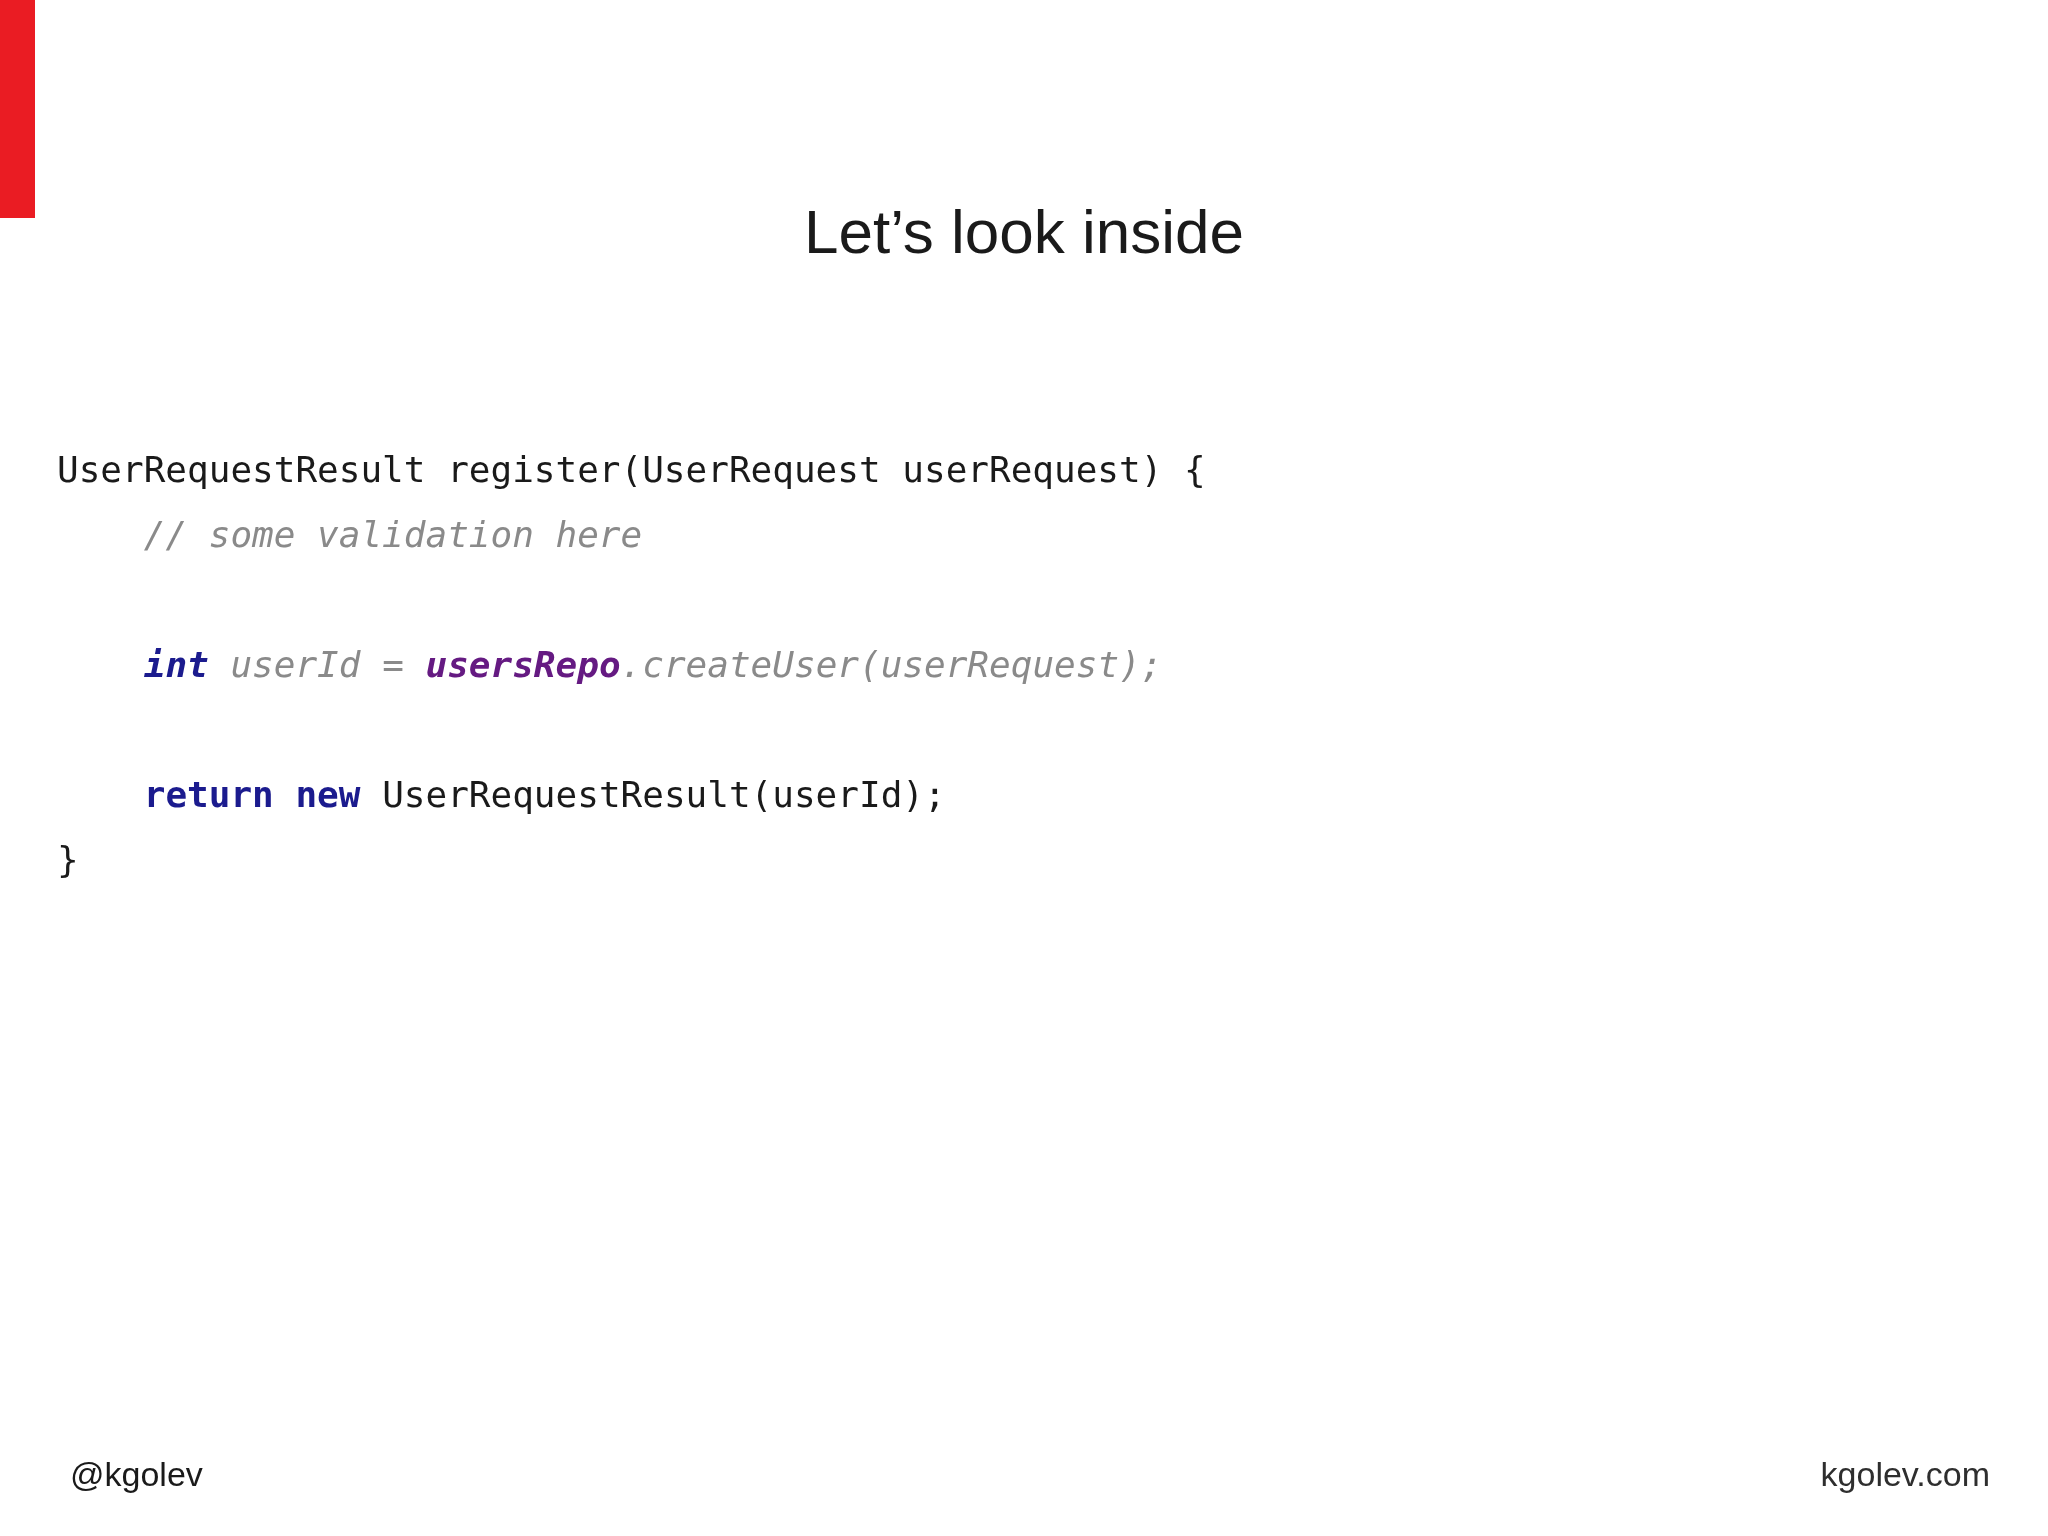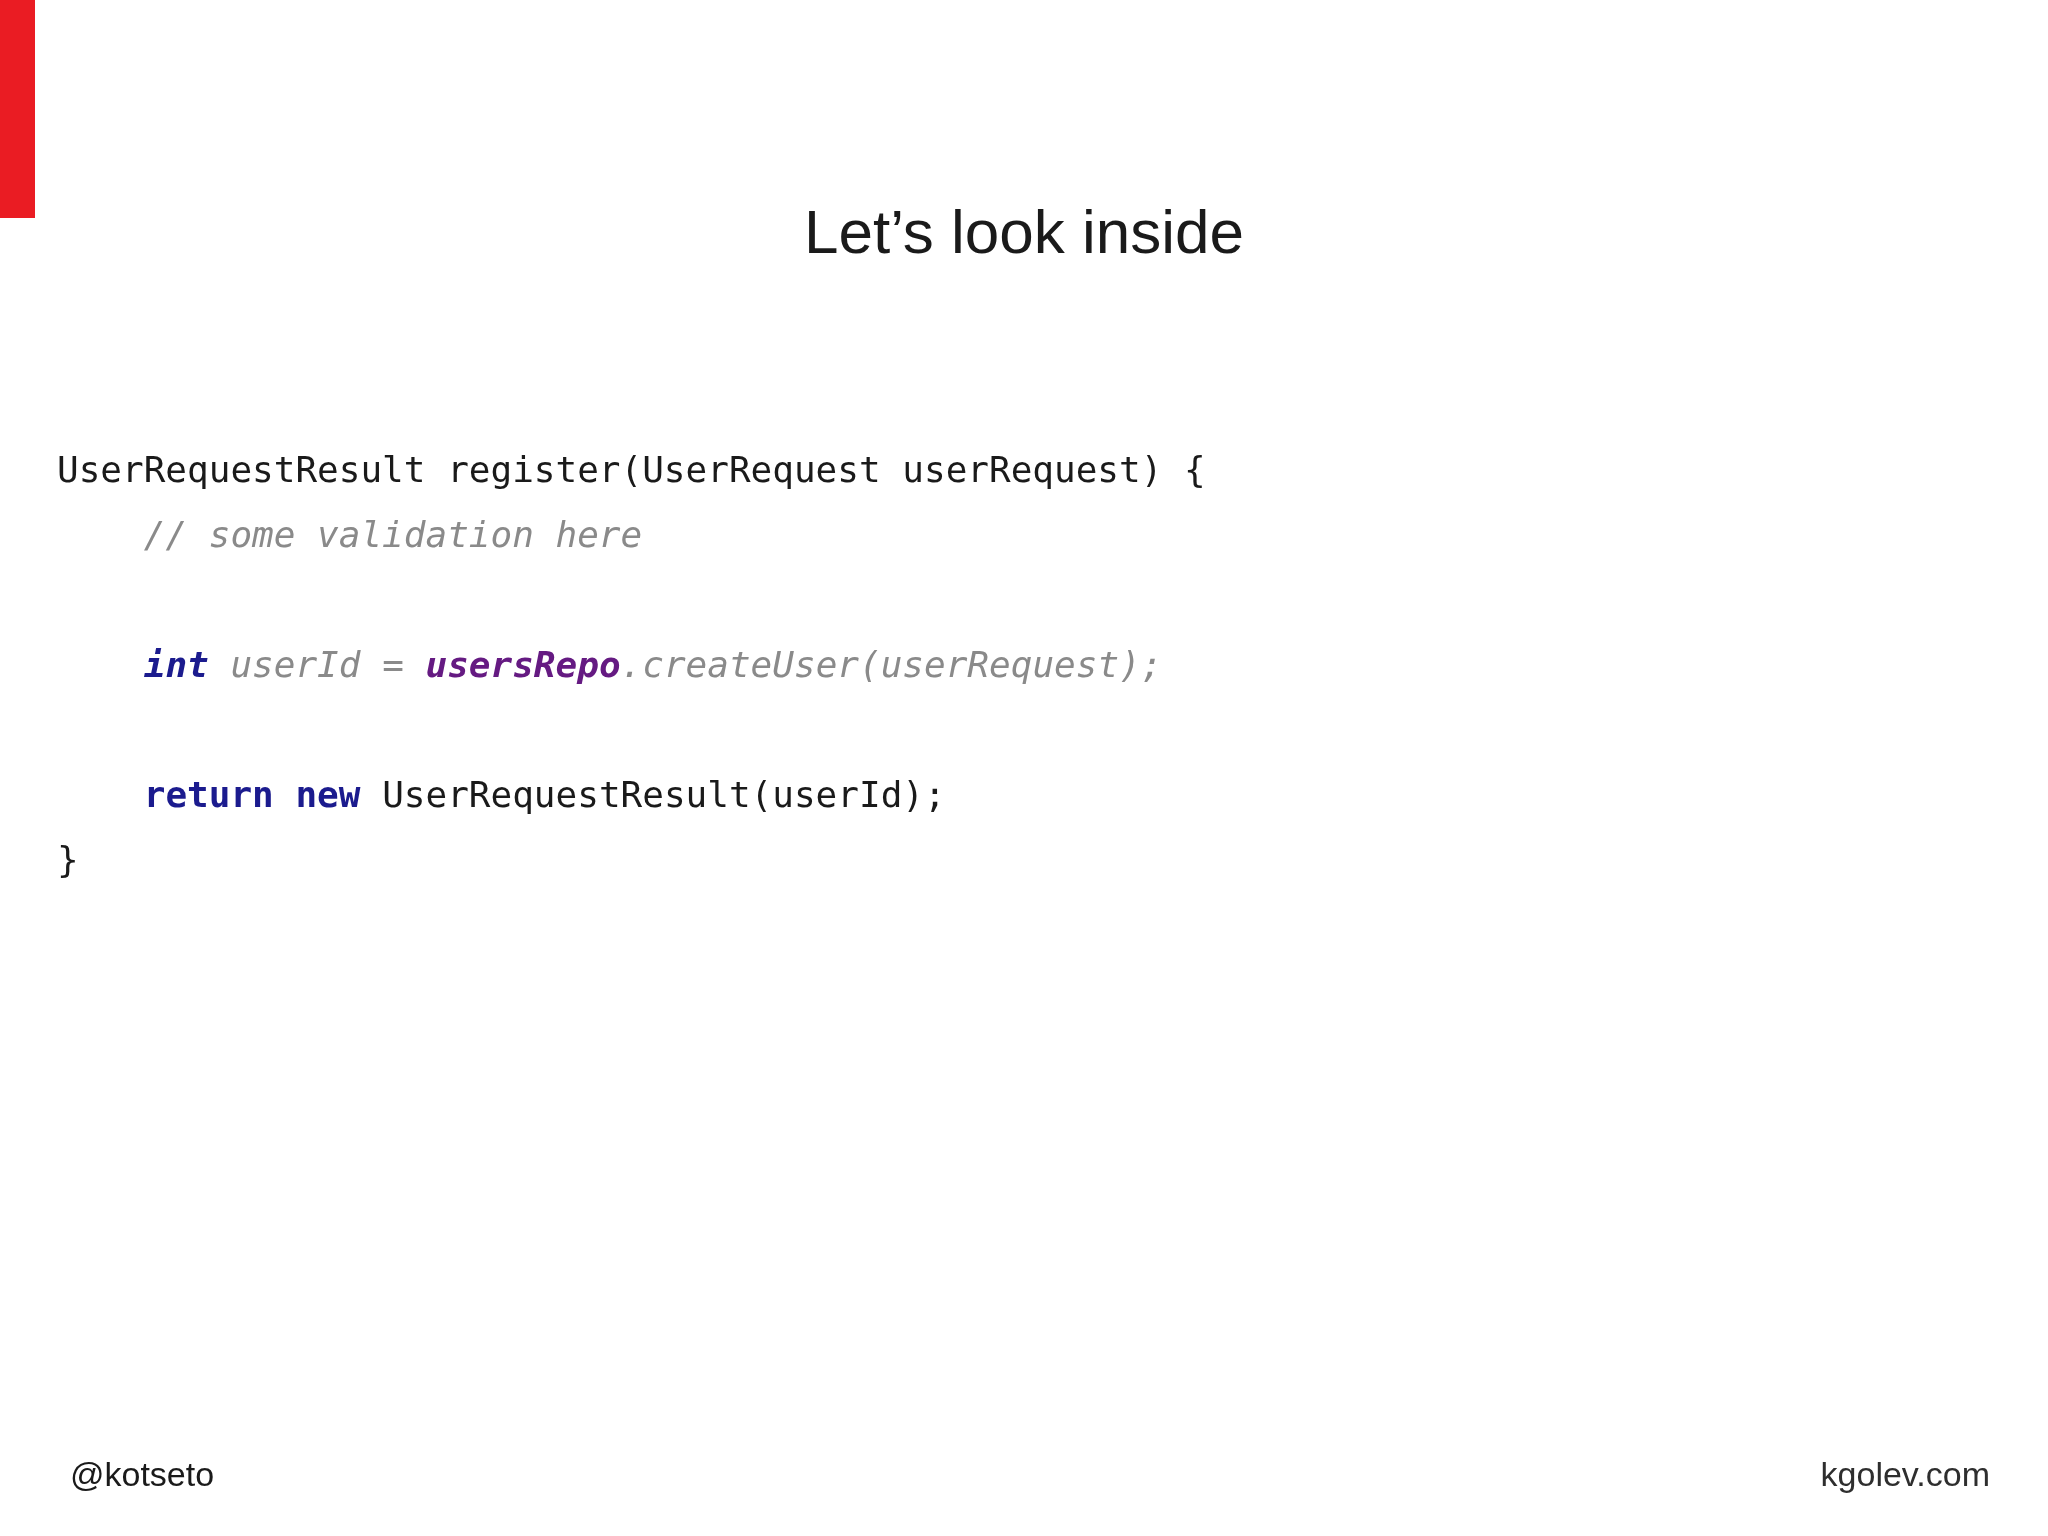--- a/index.html
+++ b/index.html
@@ -74,17 +74,17 @@
 <body>
 
 <div id="slide" style="--code-plain: #1a1a1a; --code-comment: #8a8a8a; --code-keyword: #1b1b8e; --code-field: #651a82;">
 
   <div id="accent-bar" style="background: rgb(234, 28, 35);"></div>
 
   <div id="title">Let’s look inside</div>
 
   <div id="code-block"><div class="code-line"><span class="seg-plain">UserRequestResult register(UserRequest userRequest) {</span></div><div class="code-line"><span class="seg-plain">    </span><span class="seg-comment">// some validation here</span></div><div class="code-line"></div><div class="code-line"><span class="seg-plain">    </span><span class="seg-keyword_italic">int</span><span class="seg-plain"> </span><span class="seg-muted_italic">userId = </span><span class="seg-field_bold_italic">usersRepo</span><span class="seg-muted_italic">.createUser(userRequest);</span></div><div class="code-line"></div><div class="code-line"><span class="seg-plain">    </span><span class="seg-keyword_bold">return</span><span class="seg-plain"> </span><span class="seg-keyword_bold">new</span><span class="seg-plain"> UserRequestResult(userId);</span></div><div class="code-line"><span class="seg-plain">}</span></div></div>
 
-  <div id="footer-left">@kotseto</div>
+  <div id="footer-left">@kgolev</div>
 
   <div id="footer-right">kgolev.com</div>
 
 </div>
 
 </body></html>

